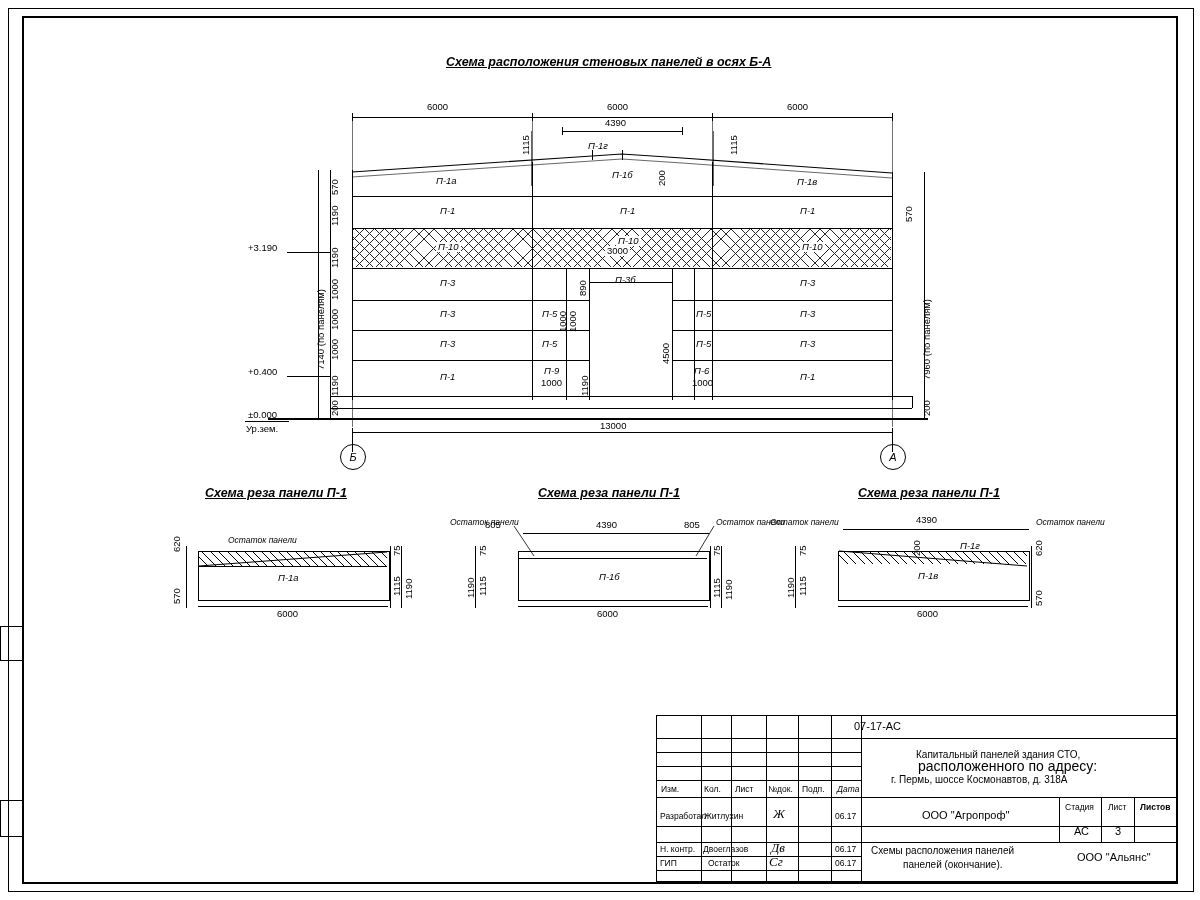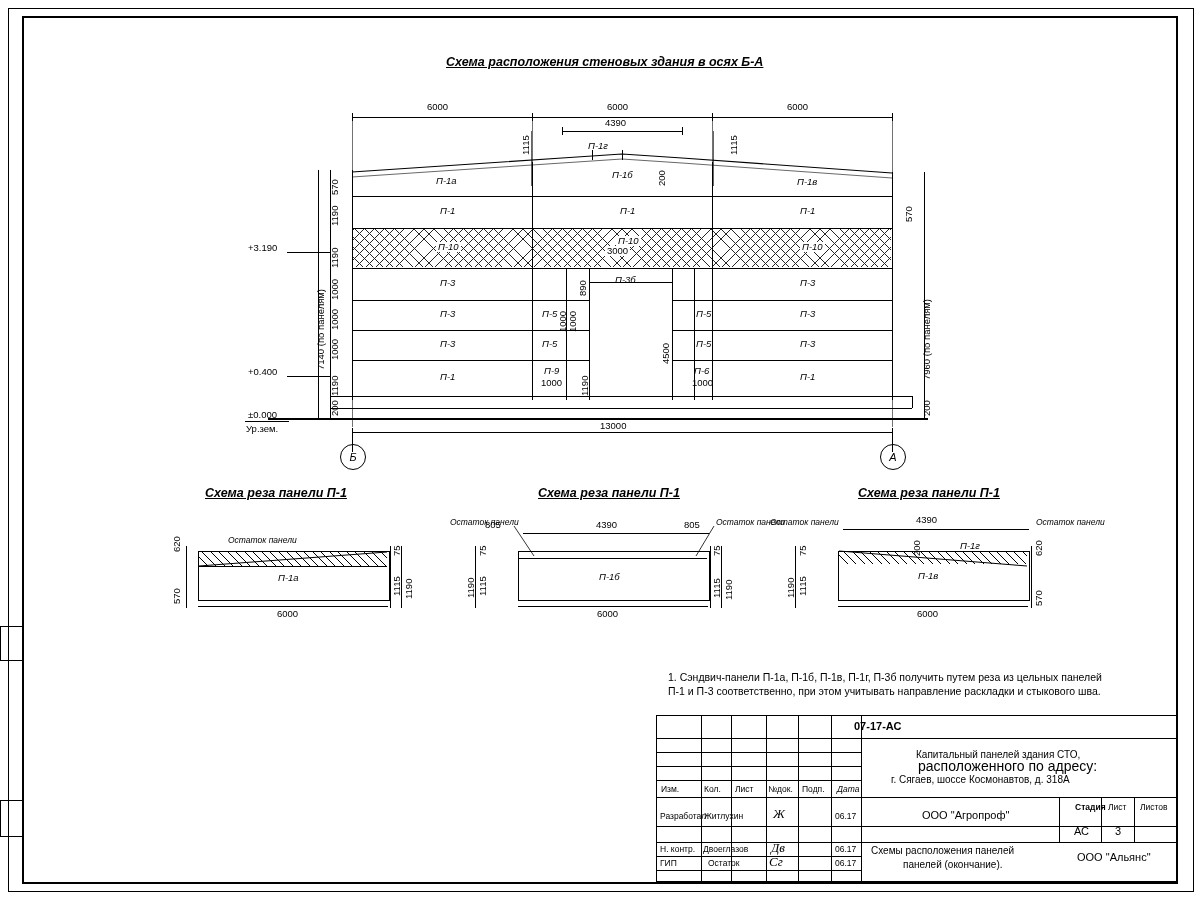--- a/index.html
+++ b/index.html
@@ -6,21 +6,21 @@
   body{width:1200px;height:900px;position:relative;font-family:"Liberation Sans",sans-serif;color:#000;overflow:hidden;}
   .sheet{position:absolute;left:0;top:0;width:1200px;height:900px;}
   
   .ln{position:absolute;background:#000;}
   .h1{height:1px;}
   .v1{width:1px;}
   .h2{height:2px;}
   .v2{width:2px;}
   .txt{position:absolute;white-space:nowrap;font-size:10px;line-height:1;}
   .it{font-style:italic;}
-  .bold{font-weight:bold;}
+  .bold{font-weight:normal;}
   .rot{transform-origin:0 0;transform:rotate(-90deg);}
   .title{font-style:italic;font-weight:bold;font-size:12.5px;text-decoration:underline;}
   .dimtxt{font-size:9.5px;}
   .small{font-size:8.5px;}
   .panel-lbl{font-style:italic;font-size:9.5px;}
   .hatch{
     background-image:
       repeating-linear-gradient(45deg,#000 0 0.6px,transparent 0.6px 7px),
       repeating-linear-gradient(-45deg,#000 0 0.6px,transparent 0.6px 7px);
   }
@@ -45,21 +45,21 @@
   <div class="ln h2" style="left:22px;top:882px;width:1156px;"></div>
   <div class="ln v2" style="left:1176px;top:16px;height:866px;"></div>
 
   <div class="ln h1" style="left:0px;top:626px;width:22px;"></div>
   <div class="ln h1" style="left:0px;top:660px;width:22px;"></div>
   <div class="ln h1" style="left:0px;top:800px;width:22px;"></div>
   <div class="ln h1" style="left:0px;top:836px;width:22px;"></div>
   <div class="ln v1" style="left:0px;top:626px;height:34px;"></div>
   <div class="ln v1" style="left:0px;top:800px;height:36px;"></div>
 
-  <div class="txt title" style="left:446px;top:56px;">Схема расположения стеновых здания в осях Б-А</div>
+  <div class="txt title" style="left:446px;top:56px;">Схема расположения стеновых панелей в осях Б-А</div>
 
   <div class="ln h1" style="left:352px;top:117px;width:540px;"></div>
   <div class="ln v1" style="left:352px;top:113px;height:8px;"></div>
   <div class="ln v1" style="left:532px;top:113px;height:8px;"></div>
   <div class="ln v1" style="left:712px;top:113px;height:8px;"></div>
   <div class="ln v1" style="left:892px;top:113px;height:8px;"></div>
   <div class="txt dimtxt" style="left:427px;top:102px;">6000</div>
   <div class="txt dimtxt" style="left:607px;top:102px;">6000</div>
   <div class="txt dimtxt" style="left:787px;top:102px;">6000</div>
 
@@ -255,22 +255,20 @@
   <div class="txt dimtxt" style="left:917px;top:609px;">6000</div>
   <div class="ln h1" style="left:838px;top:606px;width:190px;"></div>
   <div class="txt dimtxt rot" style="left:786px;top:598px;">1190</div>
   <div class="txt dimtxt rot" style="left:798px;top:596px;">1115</div>
   <div class="txt dimtxt rot" style="left:798px;top:556px;">75</div>
   <div class="txt dimtxt rot" style="left:1034px;top:556px;">620</div>
   <div class="txt dimtxt rot" style="left:1034px;top:606px;">570</div>
   <div class="ln v1" style="left:795px;top:546px;height:62px;"></div>
   <div class="ln v1" style="left:1031px;top:546px;height:62px;"></div>
 
-  <div class="note" style="left:668px;top:670px;width:520px;white-space:pre-line;">1. Сэндвич-панели П-1а, П-1б, П-1в, П-1г, П-3б получить путем реза из цельных панелей
-П-1 и П-3 соответственно, при этом учитывать направление раскладки и стыкового шва.</div>
 
   <div style="position:absolute;left:656px;top:715px;width:522px;height:167px;">
 
     <div class="ln h1" style="left:0;top:0;width:522px;"></div>
     <div class="ln h1" style="left:0;top:166px;width:522px;"></div>
     <div class="ln v1" style="left:0;top:0;height:167px;"></div>
     <div class="ln v1" style="left:521px;top:0;height:167px;"></div>
 
     <div class="ln h1" style="left:0;top:23px;width:522px;"></div>
     <div class="txt bold" style="left:198px;top:6px;font-size:11px;">07-17-АС</div>
@@ -314,27 +312,27 @@
 
     <div class="ln h1" style="left:205px;top:82px;width:317px;"></div>
     <div class="ln h1" style="left:205px;top:111px;width:317px;"></div>
     <div class="ln h1" style="left:205px;top:127px;width:317px;"></div>
     <div class="ln v1" style="left:403px;top:82px;height:45px;"></div>
     <div class="ln v1" style="left:445px;top:82px;height:45px;"></div>
     <div class="ln v1" style="left:478px;top:82px;height:45px;"></div>
 
     <div class="txt" style="left:260px;top:35px;font-size:10px;">Капитальный панелей здания СТО,</div>
     <div class="txt" style="left:262px;top:44px;font-size:14px;">расположенного по адресу:</div>
-    <div class="txt" style="left:235px;top:60px;font-size:10px;">г. Сягаев, шоссе Космонавтов, д. 318А</div>
+    <div class="txt" style="left:235px;top:60px;font-size:10px;">г. Пермь, шоссе Космонавтов, д. 318А</div>
 
     <div class="txt" style="left:266px;top:95px;font-size:11px;">ООО "Агропроф"</div>
 
-    <div class="txt small" style="left:419px;top:88px;font-weight:bold;">Стадия</div>
+    <div class="txt small" style="left:409px;top:88px;">Стадия</div>
     <div class="txt small" style="left:452px;top:88px;">Лист</div>
-    <div class="txt small" style="left:484px;top:88px;">Листов</div>
+    <div class="txt small" style="left:484px;top:88px;font-weight:bold;">Листов</div>
     <div class="txt" style="left:418px;top:111px;font-size:11px;">АС</div>
     <div class="txt" style="left:459px;top:111px;font-size:11px;">3</div>
     <div class="txt" style="left:494px;top:111px;font-size:11px;"></div>
 
     <div class="txt" style="left:215px;top:131px;font-size:10px;">Схемы расположения панелей</div>
     <div class="txt" style="left:247px;top:145px;font-size:10px;">панелей (окончание).</div>
     <div class="txt" style="left:421px;top:137px;font-size:11px;">ООО "Альянс"</div>
   </div>
 
 </div>

